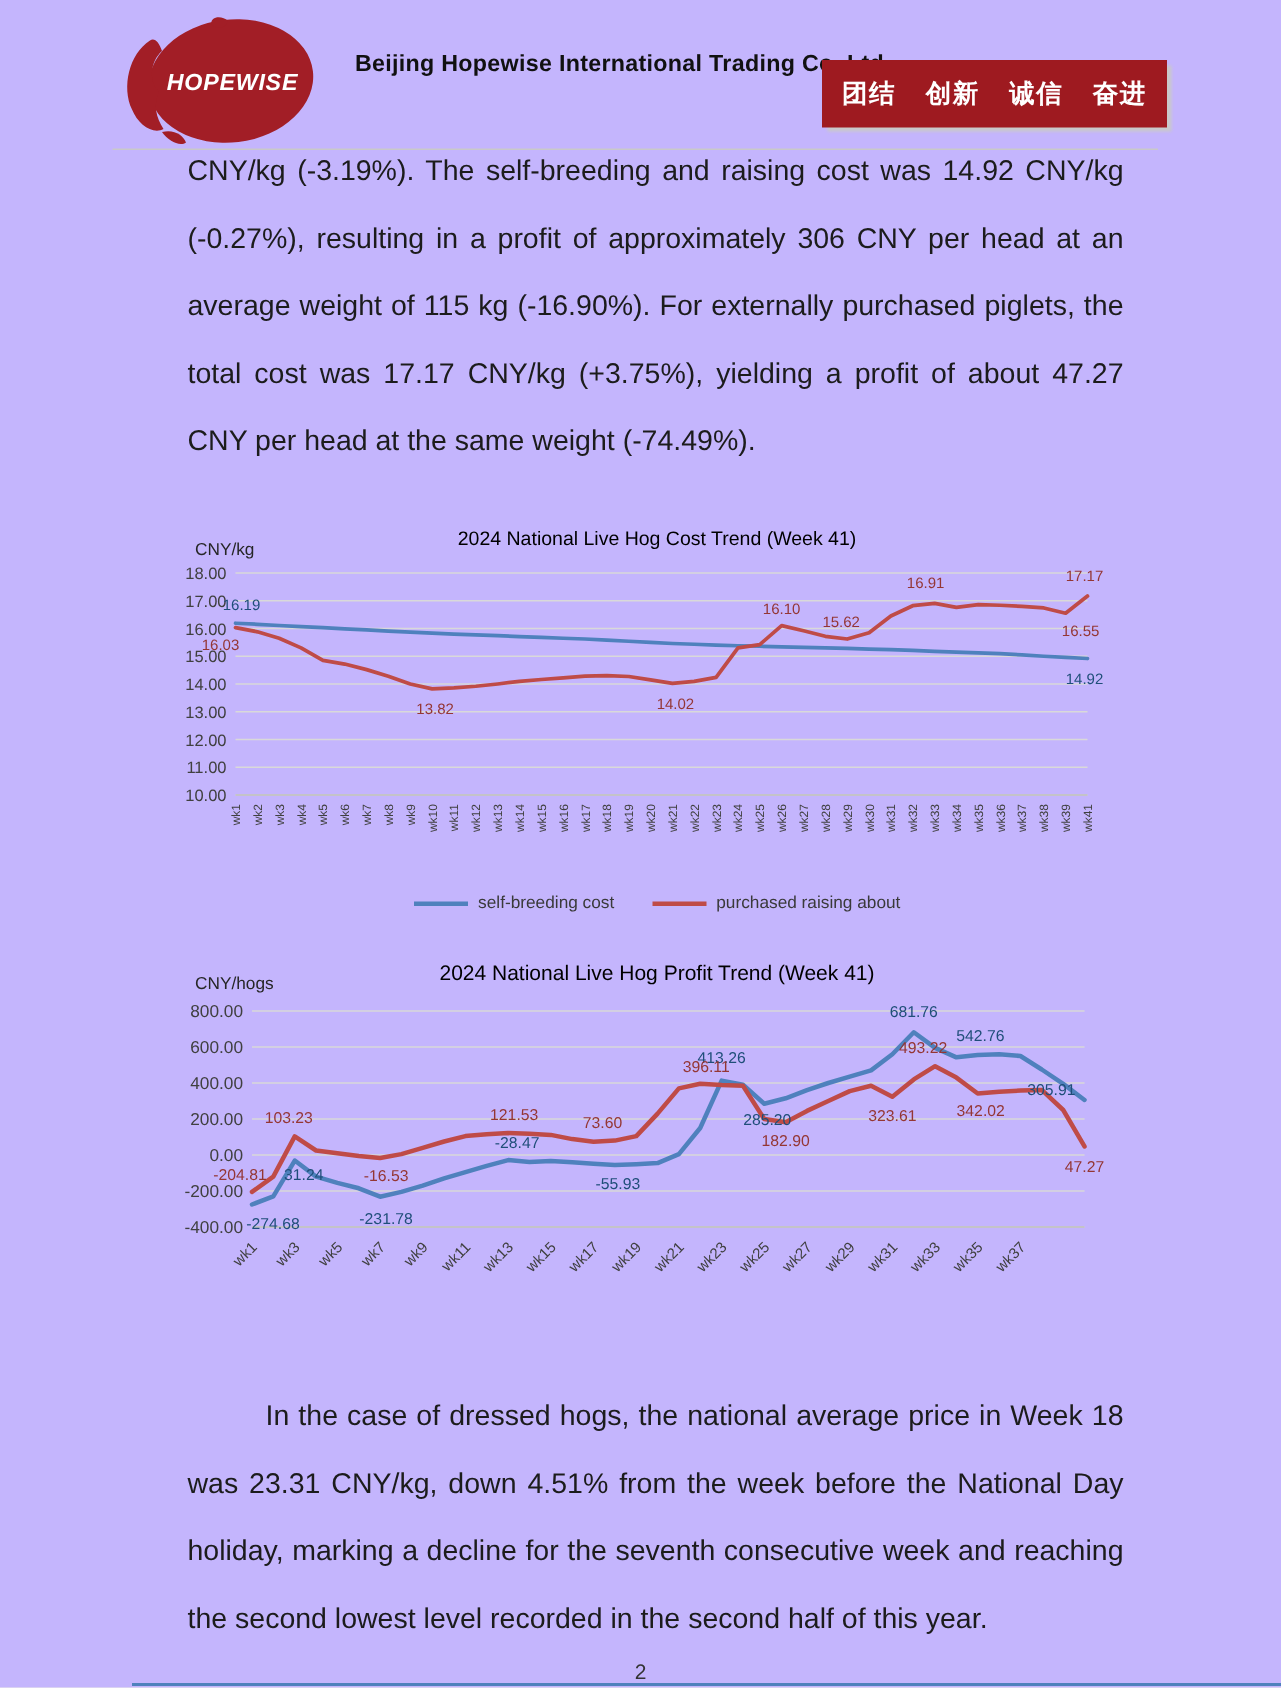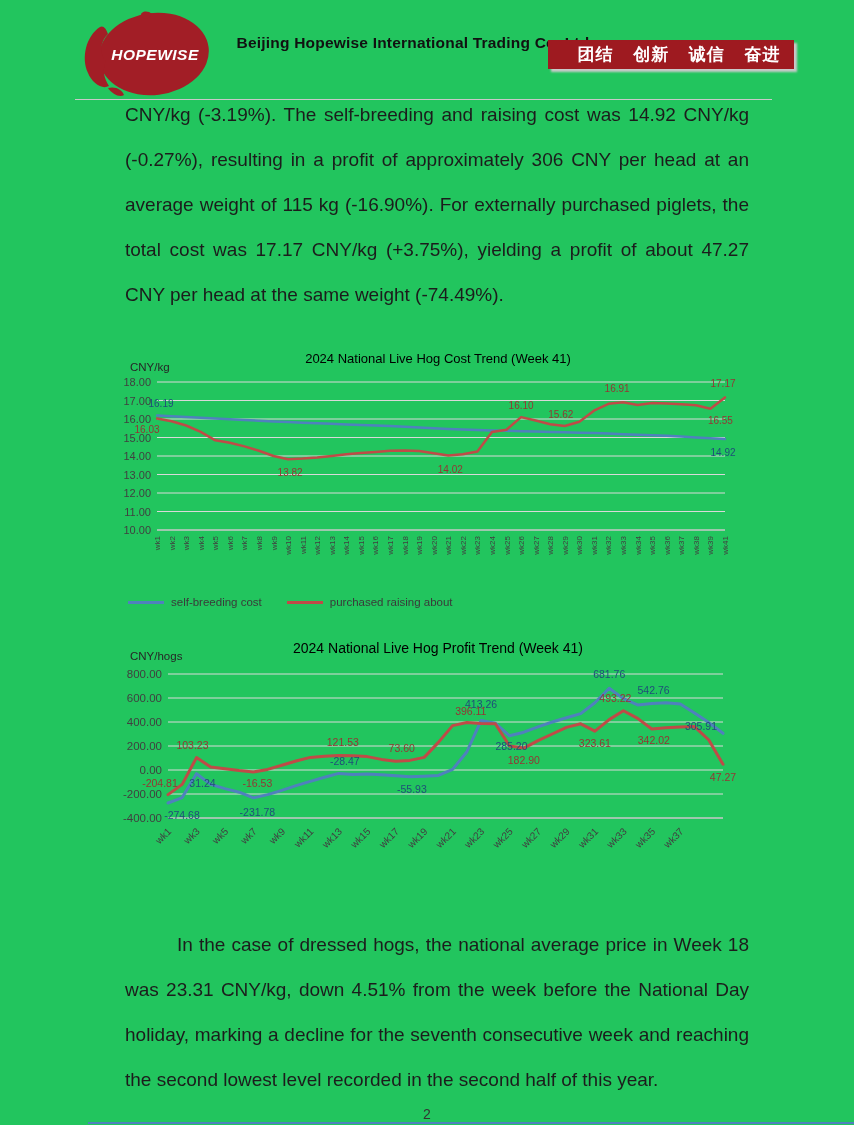--- a/index.html
+++ b/index.html
@@ -1,50 +1,50 @@
 <!DOCTYPE html>
 <html><head>
 <meta charset="utf-8">
 <style>
   html,body{margin:0;padding:0;background:#e9e9e9;}
   .page{
-    position:relative; width:854px; height:1125px; margin:0 auto; background:#22c55e;
+    position:relative; width:854px; height:1125px; margin:0 auto; background:#c4b5fd;
     font-family:"Liberation Sans","DejaVu Sans",sans-serif; overflow:hidden; color:#1f1f1f;
   }
   
   .letterhead{position:absolute; left:78px; top:10px; width:700px; height:88px;}
   .logo{position:absolute; left:0; top:0; width:132px; height:92px;}
   .names{position:absolute; left:140px; top:18px; width:390px; text-align:center;}
   .name-cn{font-size:21px; letter-spacing:3px; color:#2b2b2b; font-family:"Liberation Serif","DejaVu Serif",serif;}
   .name-en{font-size:15.5px; font-weight:bold; color:#111; margin-top:6px; letter-spacing:0.2px;}
   .banner{
-    position:absolute; left:470px; top:30px; width:230px; height:29px;
+    position:absolute; left:470px; top:30px; width:230px; height:45px;
     background:#9e1a20; color:#fff; font-weight:bold; font-size:17px;
     display:flex; align-items:center; justify-content:center; word-spacing:14px;
-    box-shadow:3px 3px 2px #c9c9c9; letter-spacing:1px;padding-left:16px;
+    box-shadow:3px 3px 2px #c9c9c9; letter-spacing:1px;
   }
   .header-rule{position:absolute; left:75px; top:99px; width:697px; height:1px; background:#c9c9c9;}
   
   .body-text{
     position:absolute; left:125px; width:624px; margin:0;
     font-size:19px; line-height:45px; text-align:justify; color:#1c1c1c;
   }
   #para1{top:92px;}
   #para2{top:922px; text-indent:52px;}
   
   .chart-title{position:absolute; left:128px; width:620px; text-align:center; font-weight:normal; color:#000;}
   #c0-title{top:351px; font-size:13px;}
   #c1-title{top:640px; font-size:14px;text-align:center;}
   .unit-label{position:absolute; left:130px; font-size:11.5px; color:#262626;}
   #c0-unit{top:361px;}
   #c1-unit{top:650px;}
   .chart-canvas{position:absolute; left:100px;}
   #chart0{top:370px;}
   #chart1{top:662px;}
-  .legend{position:absolute; left:128px; width:620px; display:flex; gap:25px; font-size:11.5px; color:#3a3a3a;}
+  .legend{position:absolute; left:128px; width:620px; display:flex; justify-content:center; gap:25px; font-size:11.5px; color:#3a3a3a;}
   #legend0{top:596px;}
   #legend1{top:901px;}
   .lg-item{display:flex; align-items:center; gap:7px;}
   .lg-line{display:inline-block; width:36px; height:3px;}
   
   .page-number{position:absolute; left:0; top:1106px; width:100%; text-align:center; font-size:14px; color:#333;}
   .bottom-rule{position:absolute; left:88px; top:1122px; width:766px; height:2px; background:#4f81bd;}
   svg text{font-family:"Liberation Sans","DejaVu Sans",sans-serif;}
 </style>
 </head>

